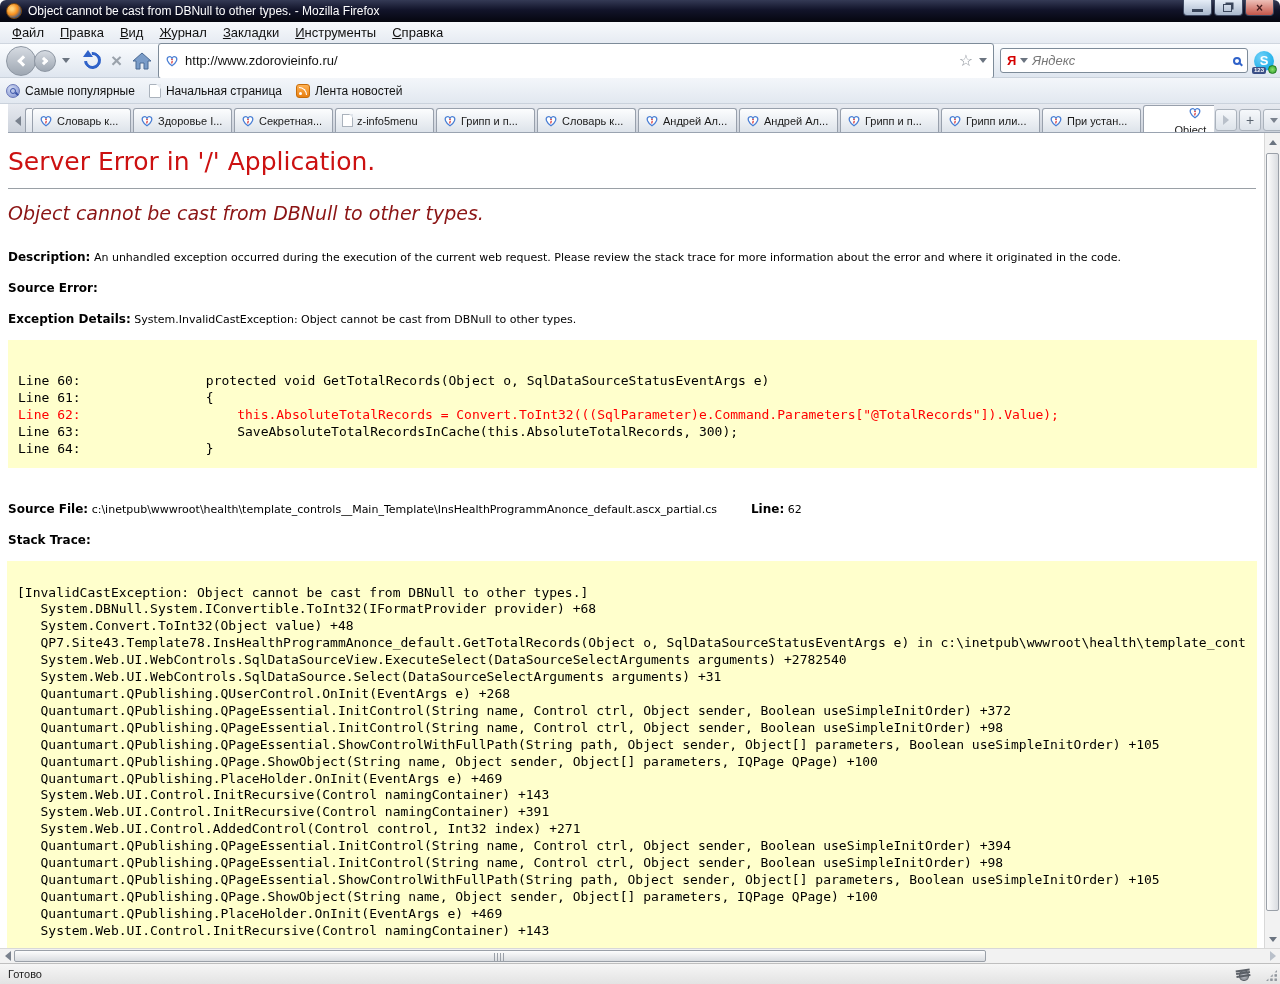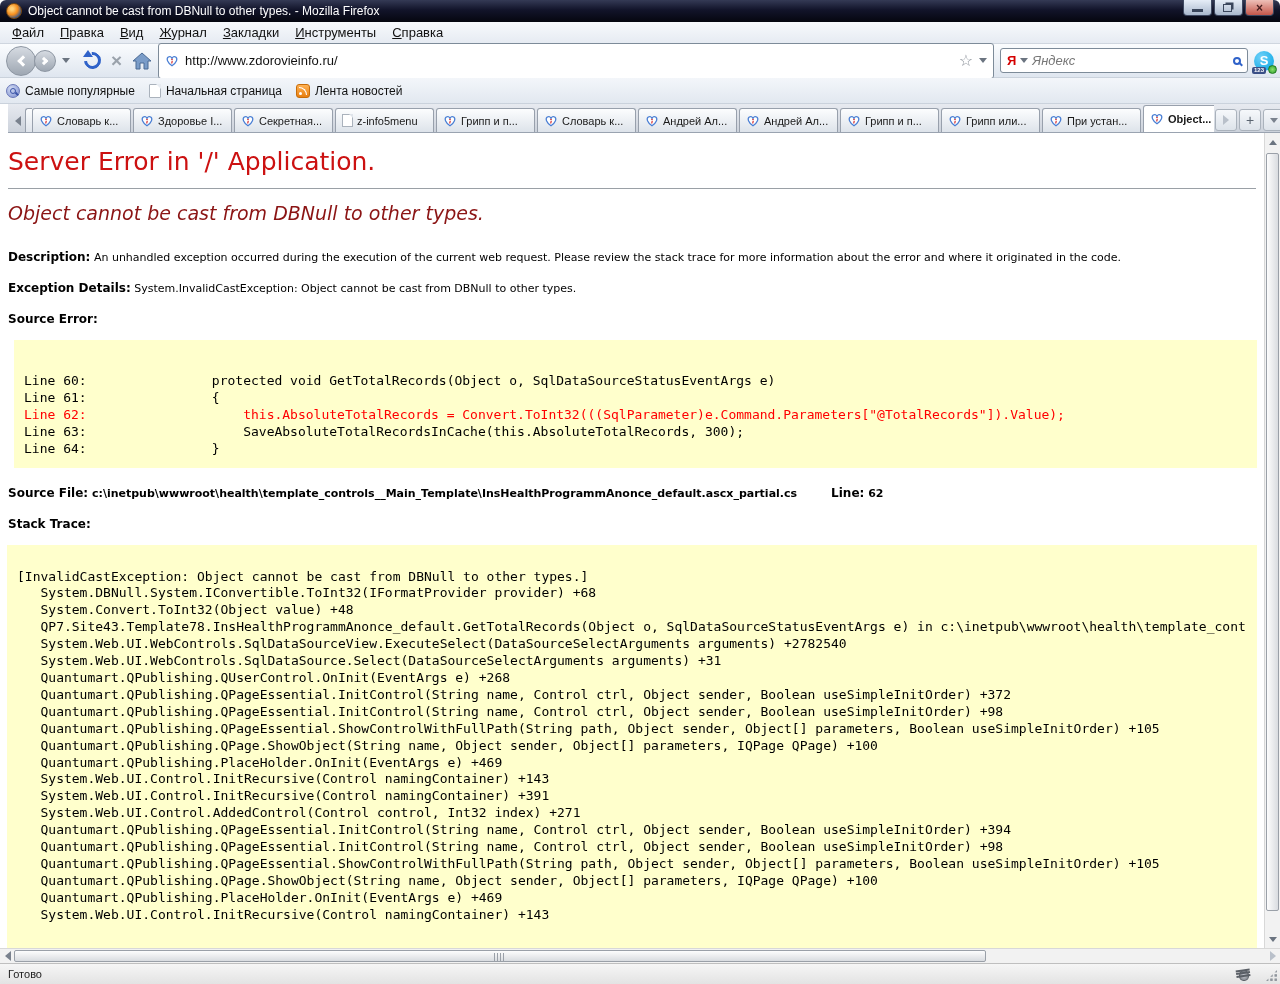--- a/index.html
+++ b/index.html
@@ -101,21 +101,21 @@
     border-right:6px solid #7a828e; }
   .tri-right { width:0; height:0; border-top:5px solid transparent; border-bottom:5px solid transparent;
     border-left:6px solid #b9c0ca; }
   .tab-sliver { width:7px; height:24px; border:1px solid #98a0ac; border-right:none; border-bottom:none;
     border-radius:3px 0 0 0; background:linear-gradient(#fcfdfe,#dfe4eb); flex:none; }
   .tabs-host { display:flex; align-items:flex-end; flex:1; min-width:0; overflow:hidden; }
   .tab { width:99px; height:24px; flex:none; display:flex; align-items:center; gap:4px;
     padding:0 6px; margin-right:2px; border:1px solid #98a0ac; border-bottom:none;
     border-radius:3px 3px 0 0; background:linear-gradient(#fcfdfe,#dde3ea);
     font-size:11px; color:#1a1a1a; white-space:nowrap; overflow:hidden; cursor:pointer; }
-  .tab.active { background:#fff; height:27px; font-weight:bold; width:104px; }
+  .tab.active { background:#fff; height:27px; font-weight:normal; width:104px;flex-direction:column; }
   .tab-label { overflow:hidden; white-space:nowrap; flex:1; }
   .fav-heart { width:14px; height:14px; flex:none; }
   .fav-doc { display:none; width:11px; height:13px; background:#fff; border:1px solid #aab2bc; flex:none; position:relative; }
   .fav-doc::after { content:""; position:absolute; right:-1px; top:-1px; border-top:4px solid #dfe4ea; border-left:4px solid transparent; }
   .tab.is-doc .fav-doc { display:inline-block; }
   .tab-btn { width:22px; height:22px; margin:0 1px 1px 1px; border:1px solid #aab2bc; border-radius:3px;
     background:linear-gradient(#f6f8fb,#dde3ea); display:flex; align-items:center; justify-content:center;
     flex:none; cursor:pointer; font-size:14px; color:#5a6470; }
   .tab-btn .drop-arrow { border-top-color:#7a828e; }
 
@@ -124,25 +124,25 @@
   .page { position:absolute; top:0; left:0; width:1264px; height:815px; overflow:hidden;
     font-family:"DejaVu Sans", sans-serif; color:#000; }
   .page h1 { margin:14px 8px 0 8px; font-size:25px; font-weight:normal; color:var(--h1,#cc1111); }
   .page hr { border:none; border-top:1px solid #9aa0a6; margin:12px 8px 0 8px; }
   .page h2 { margin:13px 8px 0 8px; font-size:19px; font-weight:normal; font-style:italic; color:var(--h2,#8b1414); }
   .meta-line { margin:0 8px; font-size:11px; }
   .meta-line b { font-size:12px; }
   .m-desc { margin-top:26px; }
   .m-exc  { margin-top:17px; }
   .m-src  { margin-top:17px; }
-  .codebox { margin:14px 7px 0 14px; background:var(--code_bg,#ffffcc); padding:33px 10px 10px 10px;
+  .codebox { margin:14px 7px 0 8px; background:var(--code_bg,#ffffcc); padding:33px 10px 10px 10px;
     font-family:"DejaVu Sans Mono", monospace; font-size:13px; line-height:16.9px; overflow:hidden; }
   .code-line { white-space:pre; }
   .code-line.hl { color:var(--highlight,#ff0000); }
-  .m-file { margin-top:18px;font-weight:bold; }
+  .m-file { margin-top:34px; }
   .m-stack{ margin-top:17px; }
   .sep { display:inline-block; width:34px; }
   .stackbox { margin:14px 7px 0 7px; height:409px; background:var(--code_bg,#ffffcc);
     padding:24px 10px 0 10px; font-family:"DejaVu Sans Mono", monospace; font-size:13px;
     line-height:16.9px; overflow:hidden; }
   .stack-line { white-space:pre; }
 
   
   .vscroll { position:absolute; top:0; right:0; width:16px; height:815px; background:#f2f2f2;
     border-left:1px solid #d8d8d8; }
@@ -400,23 +400,23 @@
 </div>
 
 <div class="content">
   <div class="page">
     <h1>Server Error in '/' Application.</h1>
     <hr>
     <h2>Object cannot be cast from DBNull to other types.</h2>
 
     <p class="meta-line m-desc"><b>Description:</b><span> An unhandled exception occurred during the execution of the current web request. Please review the stack trace for more information about the error and where it originated in the code.</span></p>
 
+    <p class="meta-line m-src"><b>Source Error:</b></p>
+
     <p class="meta-line m-exc"><b>Exception Details:</b><span> System.InvalidCastException: Object cannot be cast from DBNull to other types.</span></p>
-
-    <p class="meta-line m-src"><b>Source Error:</b></p>
 
     <div class="codebox">
       <div class="code-line">Line 60:                protected void GetTotalRecords(Object o, SqlDataSourceStatusEventArgs e)</div>
         <div class="code-line">Line 61:                {</div>
         <div class="code-line hl">Line 62:                    this.AbsoluteTotalRecords = Convert.ToInt32(((SqlParameter)e.Command.Parameters["@TotalRecords"]).Value);</div>
         <div class="code-line">Line 63:                    SaveAbsoluteTotalRecordsInCache(this.AbsoluteTotalRecords, 300);</div>
         <div class="code-line">Line 64:                }</div>
     </div>
 
     <p class="meta-line m-file"><b>Source File:</b><span> c:\inetpub\wwwroot\health\template_controls__Main_Template\InsHealthProgrammAnonce_default.ascx_partial.cs</span><span class="sep"></span><b>Line:</b><span> 62</span></p>

